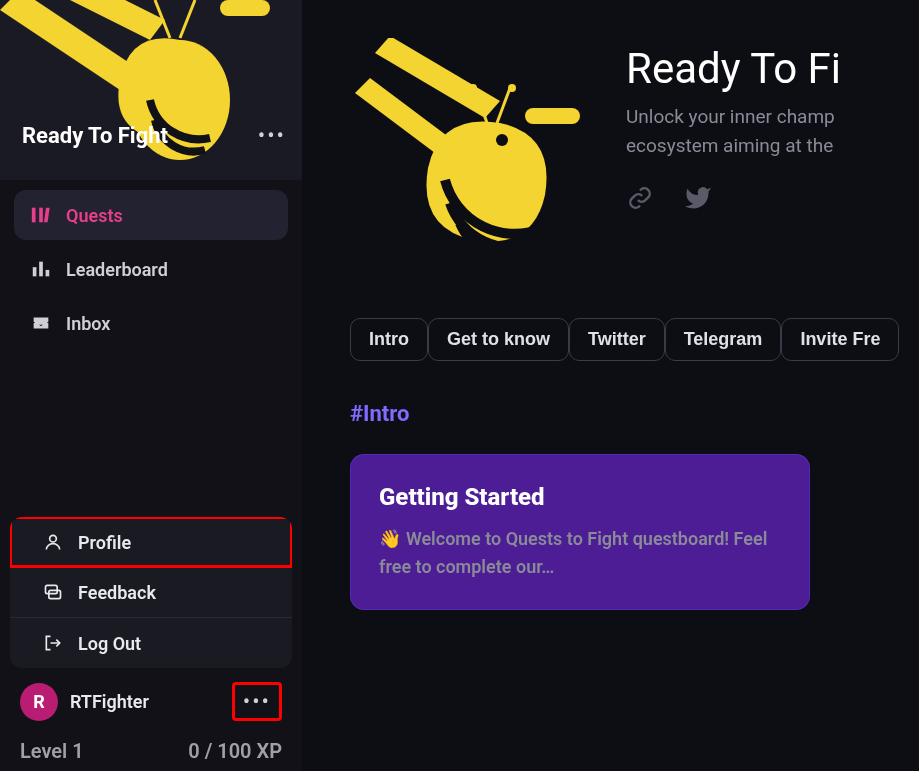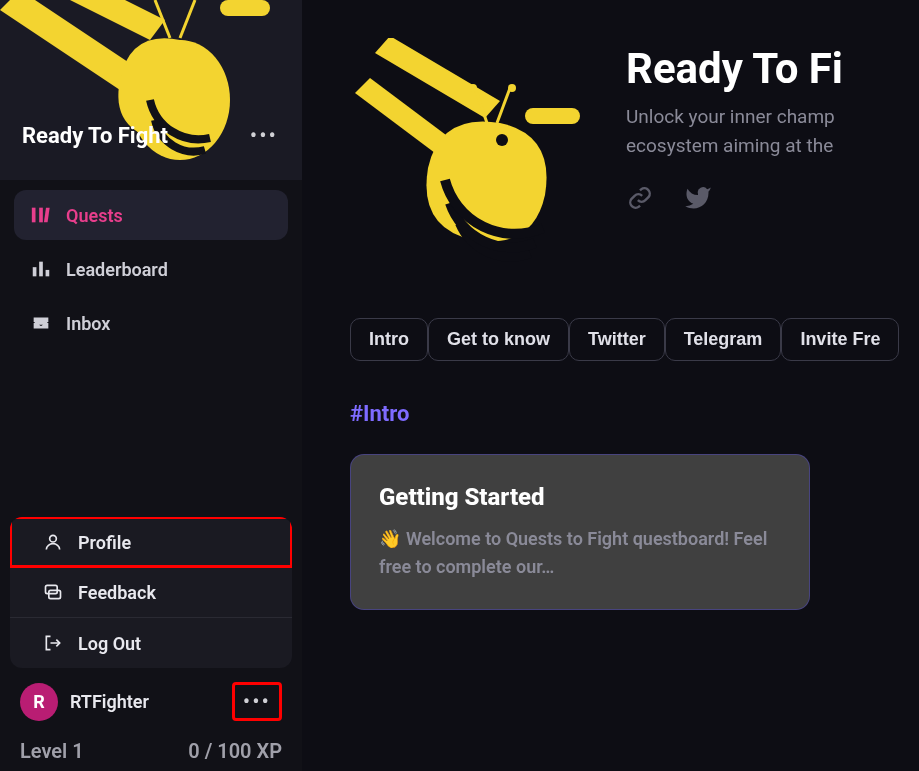--- a/index.html
+++ b/index.html
@@ -29,21 +29,21 @@
   position: absolute;
   top: -40px;
   left: -20px;
   width: 300px;
   height: 220px;
 }
 .hero-row {
   position: absolute;
   bottom: 28px;
   left: 22px;
-  right: 16px;
+  right: 8px;
   display: flex;
   align-items: center;
   justify-content: space-between;
 }
 .hero-title {
   font-size: 22px;
   font-weight: 700;
   color: #fff;
 }
 .dots {
@@ -144,21 +144,21 @@
 .main-header {
   display: flex;
   gap: 36px;
   align-items: flex-start;
 }
 .main-logo { width: 240px; height: 240px; flex-shrink:0; }
 .main-logo svg { width: 100%; height: 100%; }
 .main-info { padding-top: 6px; }
 .main-title {
   font-size: 42px;
-  font-weight: 700;
+  font-weight: 400;
   margin-bottom: 10px;
 }
 .main-sub {
   color: #8a8a98;
   font-size: 19px;
   line-height: 1.5;
   margin-bottom: 24px;
 }
 .social-icons { display:flex; gap: 30px; }
 .social-icons .icon { color:#5a5a68; width:28px; height:28px; }
@@ -182,21 +182,21 @@
   margin-top: 40px;
   color: #7e6bff;
   font-size: 22px;
   font-weight: 700;
 }
 .card {
   margin-top: 28px;
   border: 1.5px solid #5a4fff55;
   border-radius: 14px;
   padding: 28px 28px;
-  background: #404040;
+  background: #4c1d95;
   width: 460px;
 }
 .card-title {
   font-size: 24px;
   font-weight: 800;
   margin-bottom: 14px;
 }
 .card-body {
   color: #8a8a98;
   font-size: 18px;

